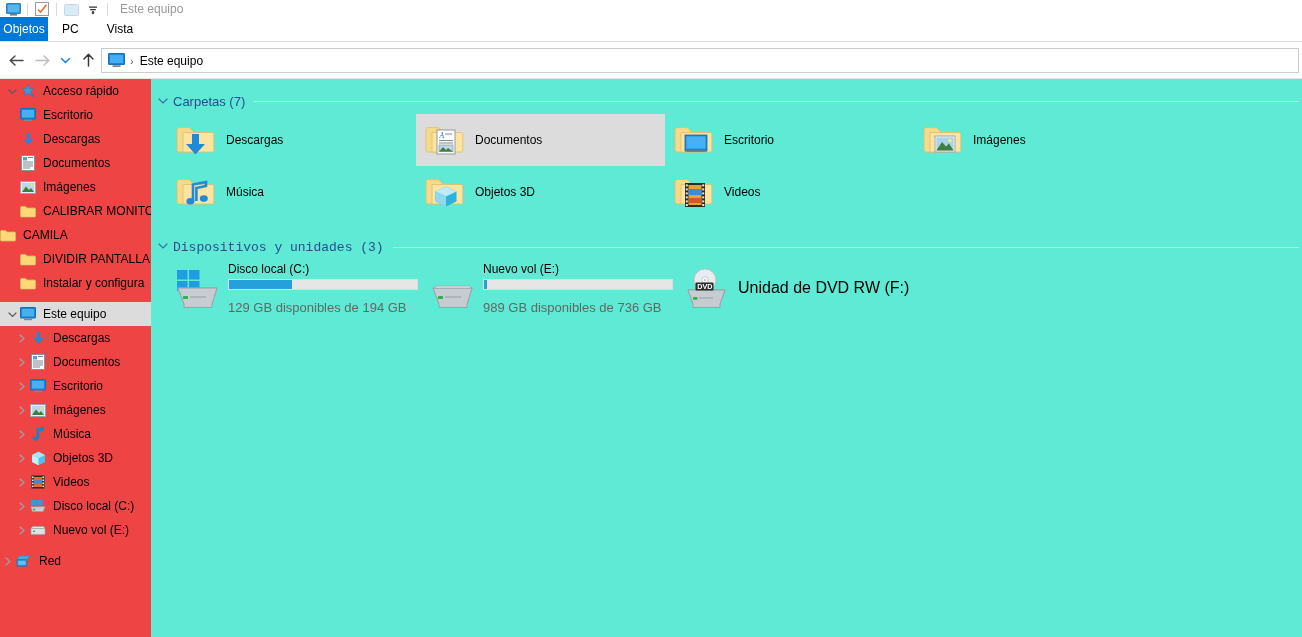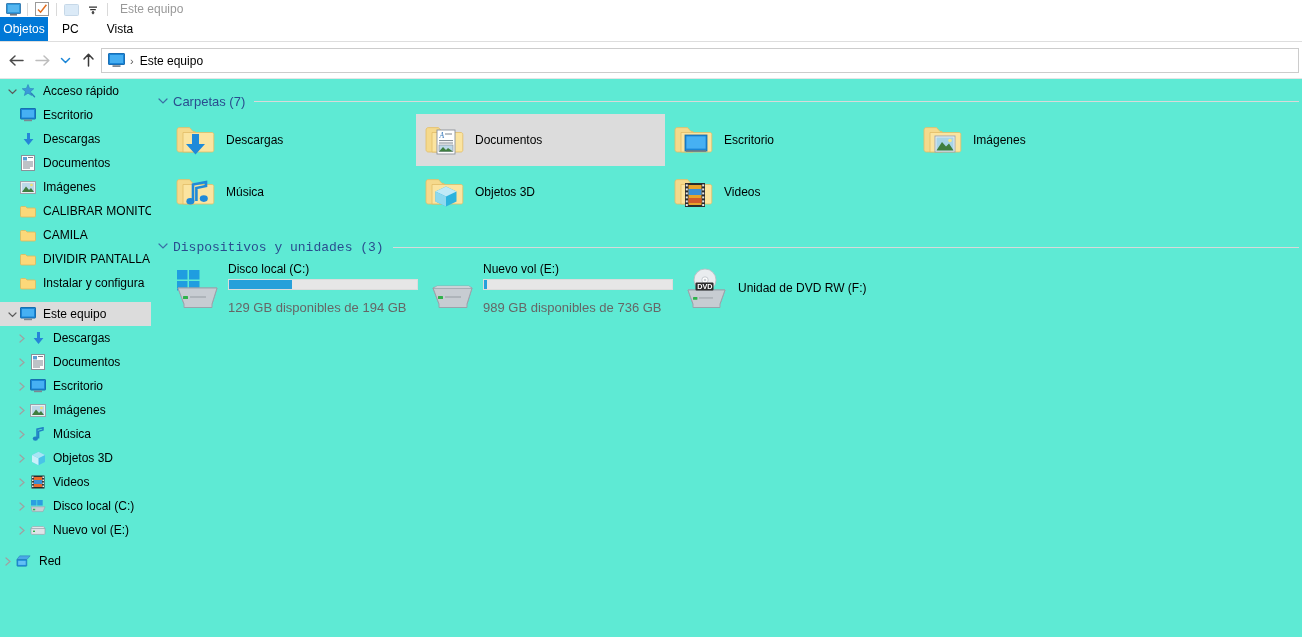--- a/index.html
+++ b/index.html
@@ -126,21 +126,21 @@
     margin: 0 6px 0 5px;
   }
   .crumb-text { font-size: 12px; color: #000000; }
 
   
   .sidebar {
     position: absolute;
     left: 0; top: 79px;
     width: 170px;
     height: 558px;
-    background: #5eead4;
+    background: #ef4444;
     border-right: 1px solid #e2e2e2;
     box-sizing: border-box;
     overflow: hidden;
   }
   .nav-item {
     position: relative;
     height: 24px;
     display: flex;
     align-items: center;
     font-size: 12px;
@@ -281,21 +281,21 @@
     left: 0; top: 0; bottom: 0;
     background: #26a0da;
   }
   .drive-sub {
     font-size: 13px;
     color: #666666;
     white-space: nowrap;
     margin-top: 10px;
   }
   .drive-name-only {
-    font-size: 12px;
+    font-size: 16px;
     color: #000000;
     white-space: nowrap;
   }
 </style>
 </head>
 <body>
 
 <div class="titlebar">
   <div class="qat">
     <div class="qat-btn">
@@ -456,21 +456,21 @@
 
   <div class="nav-item" style="padding-left:20px;">
     <span class="nav-icon">
       <svg width="16" height="13" viewBox="0 0 16 13">
           <path d="M0.5 2.5 C0.5 1.9 1 1.5 1.5 1.5 H5.5 L7 3 H14.5 C15 3 15.5 3.4 15.5 4 V11 C15.5 11.6 15 12 14.5 12 H1.5 C1 12 0.5 11.6 0.5 11 Z" fill="#fcd879" stroke="#e0b85a" stroke-width="0.8"></path>
         </svg>
     </span>
     <span class="nav-label">CALIBRAR MONITO</span>
   </div>
 
-  <div class="nav-item" style="padding-left:20px;">
+  <div class="nav-item" style="">
     <span class="nav-icon">
       <svg width="16" height="13" viewBox="0 0 16 13">
           <path d="M0.5 2.5 C0.5 1.9 1 1.5 1.5 1.5 H5.5 L7 3 H14.5 C15 3 15.5 3.4 15.5 4 V11 C15.5 11.6 15 12 14.5 12 H1.5 C1 12 0.5 11.6 0.5 11 Z" fill="#fcd879" stroke="#e0b85a" stroke-width="0.8"></path>
         </svg>
     </span>
     <span class="nav-label">CAMILA</span>
   </div>
 
   <div class="nav-item" style="padding-left:20px;">
     <span class="nav-icon">

